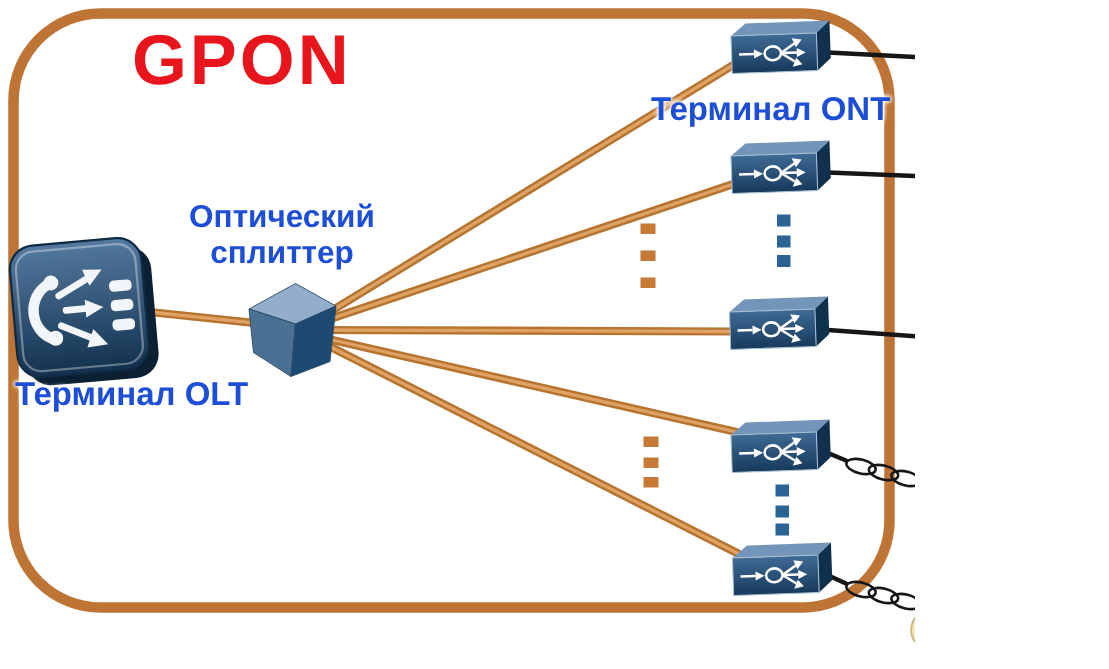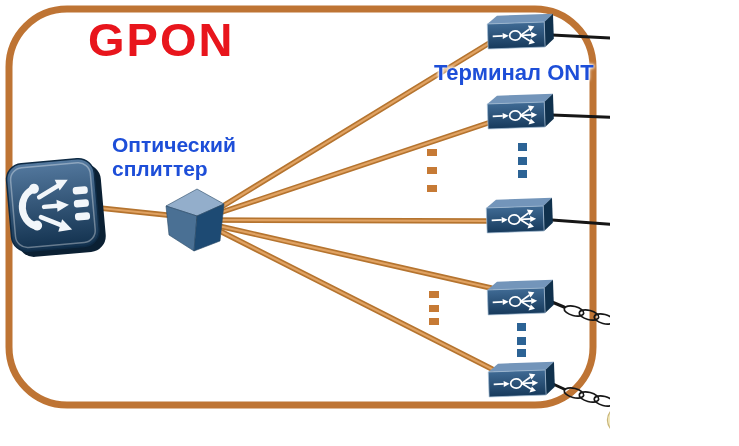--- a/index.html
+++ b/index.html
@@ -3,21 +3,21 @@
 <meta charset="utf-8">
 <style>
   html,body{margin:0;padding:0;background:#fff;}
   .stage{position:relative;width:610px;height:446px;background:#fff;overflow:hidden;
          font-family:"Liberation Sans",sans-serif;}
   .stage svg{position:absolute;left:0;top:0;}
   .lbl{position:absolute;font-weight:bold;color:#1d4ed8;
        text-shadow:0 0 3px #fff,0 0 3px #fff,0 0 4px #fff;white-space:nowrap;}
   .lbl-title{left:88px;top:12px;font-size:47px;color:#e8151c;letter-spacing:2px;text-shadow:none;}
   .lbl-splitter{left:112px;top:133px;width:152px;font-size:21px;line-height:1.15;
-                text-align:left;white-space:normal;}
+                text-align:center;white-space:normal;}
   .lbl-olt{left:10px;top:250px;font-size:22px;}
   .lbl-ont{left:434px;top:60px;font-size:22px;}
 </style>
 </head>
 <body>
 
 <div class="stage">
 <svg width="739" height="446" viewBox="0 0 739 446">
   <defs>
     <linearGradient id="gOlt" x1="0" y1="0" x2="0" y2="1">
@@ -268,14 +268,15 @@
           <use href="#house"></use>
         </g>
     <g transform="translate(14,34) scale(0.5)">
           <use href="#house"></use>
         </g>
   </g>
 </svg>
 
 <div class="lbl lbl-title">GPON</div>
 <div class="lbl lbl-splitter">Оптический сплиттер</div>
+<div class="lbl lbl-olt">Терминал OLT</div>
 <div class="lbl lbl-ont">Терминал ONT</div>
 </div>
 
 </body></html>

